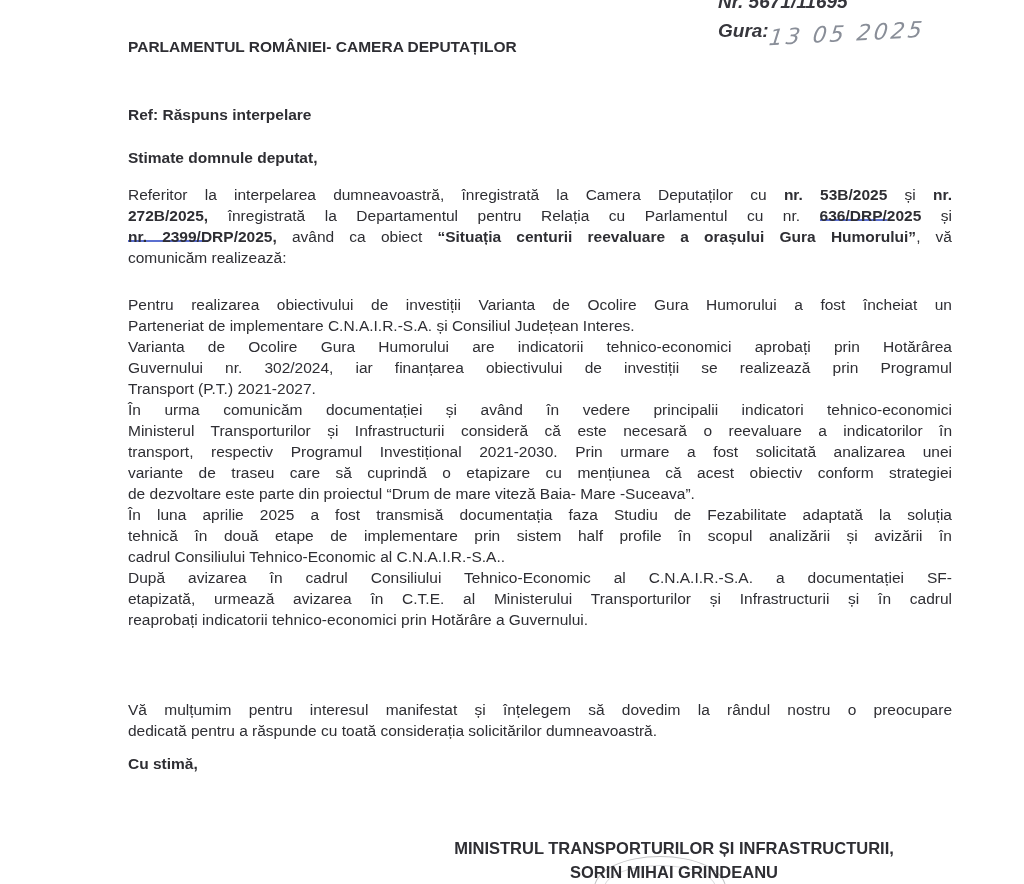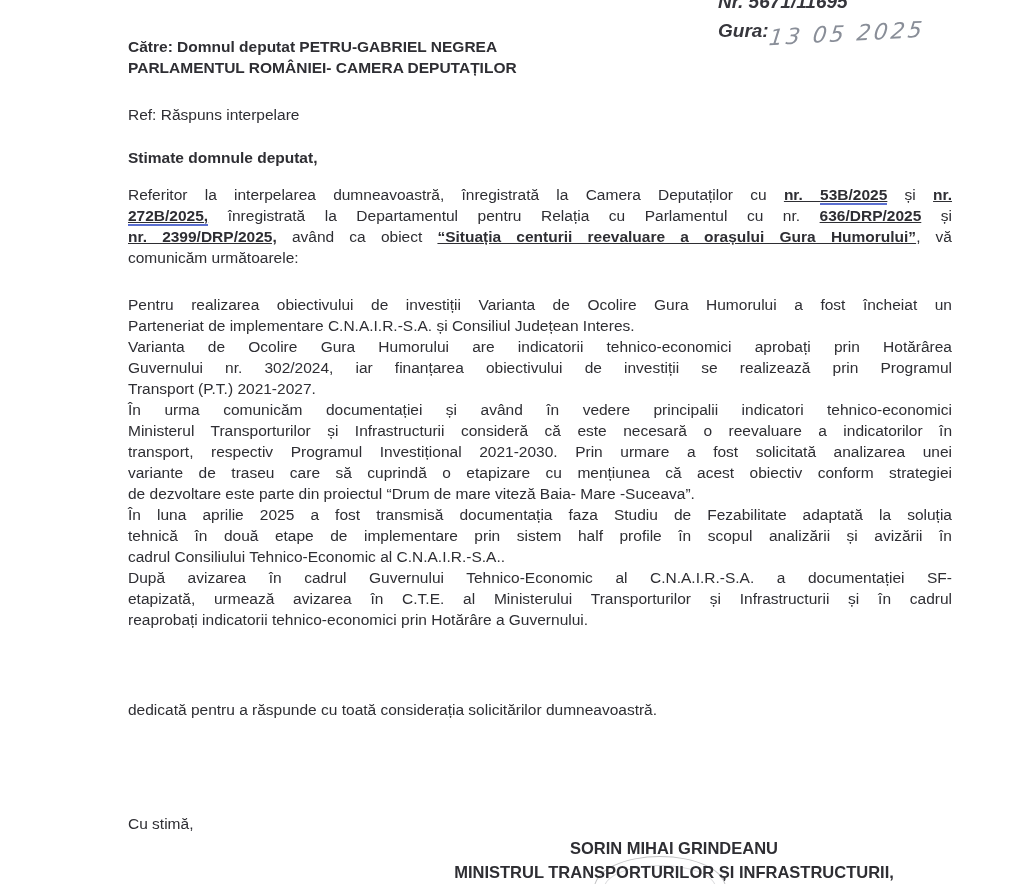--- a/index.html
+++ b/index.html
@@ -29,37 +29,37 @@
     font-family:"DejaVu Sans", sans-serif;
     font-style:italic;font-weight:normal;
     color:var(--handwriting-ink);
     font-size:22px;letter-spacing:3px;
     transform:translateY(4px) rotate(-3deg) skewX(-10deg);
   }
 
   .content{position:absolute;left:128px;top:0;width:824px;font-size:15.5px;line-height:21px;}
 
   .recipient{position:absolute;top:36px;left:0;width:824px;font-weight:bold;}
-  .ref{position:absolute;top:104px;left:0;width:824px;font-weight:normal;}
+  .ref{position:absolute;top:104px;left:0;width:824px;font-weight:bold;}
   .salutation{position:absolute;top:147px;left:0;width:824px;font-weight:bold;}
 
   .para{position:absolute;left:0;width:824px;}
   .p1{top:184px;}
   .p2{top:294px;}
   .p3{top:699px;}
 
   .line{text-align:left;}
   .line.just{text-align:justify;text-align-last:justify;}
-  .b{font-weight:bold;text-decoration:underline;}
+  .b{font-weight:bold;}
   .u-ink{
     border-bottom:2px solid var(--underline-ink);
-    padding-bottom:0px;
+    padding-bottom:16px;
   }
 
-  .closing{position:absolute;top:813px;left:0;width:824px;}
+  .closing{position:absolute;top:753px;left:0;width:824px;font-weight:bold;}
 
   .signature{
     position:absolute;top:836px;left:266px;width:560px;
     text-align:center;font-weight:bold;font-size:16.5px;line-height:24px;
     z-index:2;
   }
 
   
   .stamp{
     position:absolute;left:594px;top:856px;width:130px;height:62px;
@@ -81,61 +81,61 @@
   <div class="nr-block">
     <div class="nr-line">Nr. 5671/11695</div>
     <div class="nr-line2">
       <span>Gura:</span><span class="handwriting">13 05 2025</span>
     </div>
   </div>
 
   <div class="content">
 
     <div class="recipient">
-      <div>Către: Domnul deputat PETRU-GABRIEL NEGREA</div>
       <div>PARLAMENTUL ROMÂNIEI- CAMERA DEPUTAȚILOR</div>
     </div>
 
     <div class="ref">Ref: Răspuns interpelare</div>
 
     <div class="salutation">Stimate domnule deputat,</div>
 
     <div class="para p1">
         <div class="line just"><span>Referitor la interpelarea dumneavoastră, înregistrată la Camera Deputaților cu </span><span class="b">nr. </span><span class="b u-ink">53B/2025</span><span> și </span><span class="b">nr.</span></div>
         <div class="line just"><span class="b u-ink">272B/2025,</span><span> înregistrată la Departamentul pentru Relația cu Parlamentul cu nr. </span><span class="b">636/DRP/2025</span><span> și</span></div>
         <div class="line just"><span class="b">nr. 2399/DRP/2025,</span><span> având ca obiect </span><span class="b">“Situația centurii reevaluare a orașului Gura Humorului”</span><span>, vă</span></div>
-        <div class="line"><span>comunicăm următoarele:</span></div>
+        <div class="line"><span>comunicăm realizează:</span></div>
       </div>
     <div class="para p2">
         <div class="line just"><span>Pentru realizarea obiectivului de investiții Varianta de Ocolire Gura Humorului a fost încheiat un</span></div>
         <div class="line"><span>Parteneriat de implementare C.N.A.I.R.-S.A. și Consiliul Județean Interes.</span></div>
         <div class="line just"><span>Varianta de Ocolire Gura Humorului are indicatorii tehnico-economici aprobați prin Hotărârea</span></div>
         <div class="line just"><span>Guvernului nr. 302/2024, iar finanțarea obiectivului de investiții se realizează prin Programul</span></div>
         <div class="line"><span>Transport (P.T.) 2021-2027.</span></div>
         <div class="line just"><span>În urma comunicăm documentației și având în vedere principalii indicatori tehnico-economici</span></div>
         <div class="line just"><span>Ministerul Transporturilor și Infrastructurii consideră că este necesară o reevaluare a indicatorilor în</span></div>
         <div class="line just"><span>transport, respectiv Programul Investițional 2021-2030. Prin urmare a fost solicitată analizarea unei</span></div>
         <div class="line just"><span>variante de traseu care să cuprindă o etapizare cu mențiunea că acest obiectiv conform strategiei</span></div>
         <div class="line"><span>de dezvoltare este parte din proiectul “Drum de mare viteză Baia- Mare -Suceava”.</span></div>
         <div class="line just"><span>În luna aprilie 2025 a fost transmisă documentația faza Studiu de Fezabilitate adaptată la soluția</span></div>
         <div class="line just"><span>tehnică în două etape de implementare prin sistem half profile în scopul analizării și avizării în</span></div>
         <div class="line"><span>cadrul Consiliului Tehnico-Economic al C.N.A.I.R.-S.A..</span></div>
-        <div class="line just"><span>După avizarea în cadrul Guvernului Tehnico-Economic al C.N.A.I.R.-S.A. a documentației SF-</span></div>
+        <div class="line just"><span>După avizarea în cadrul Consiliului Tehnico-Economic al C.N.A.I.R.-S.A. a documentației SF-</span></div>
         <div class="line just"><span>etapizată, urmează avizarea în C.T.E. al Ministerului Transporturilor și Infrastructurii și în cadrul</span></div>
         <div class="line"><span>reaprobați indicatorii tehnico-economici prin Hotărâre a Guvernului.</span></div>
       </div>
     <div class="para p3">
+        <div class="line just"><span>Vă mulțumim pentru interesul manifestat și înțelegem să dovedim la rândul nostru o preocupare</span></div>
         <div class="line"><span>dedicată pentru a răspunde cu toată considerația solicitărilor dumneavoastră.</span></div>
       </div>
 
     <div class="closing">Cu stimă,</div>
 
     <div class="signature">
+      <div>MINISTRUL TRANSPORTURILOR ȘI INFRASTRUCTURII,</div>
       <div>SORIN MIHAI GRINDEANU</div>
-      <div>MINISTRUL TRANSPORTURILOR ȘI INFRASTRUCTURII,</div>
     </div>
 
   </div>
 
   <div class="stamp">
     <div class="stamp-inner"></div>
   </div>
 
 </div>
 

